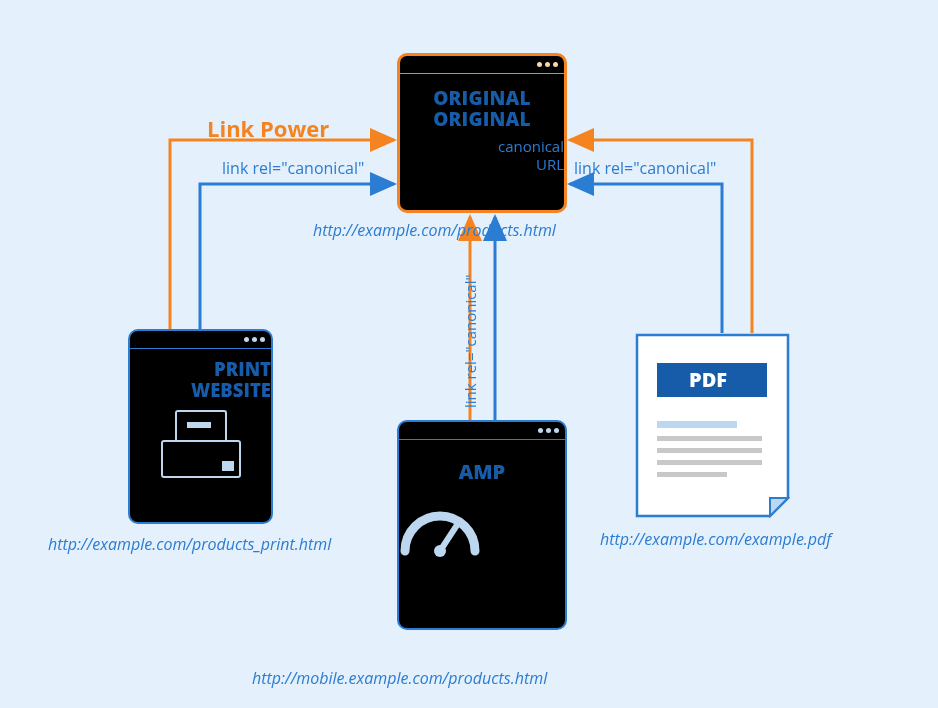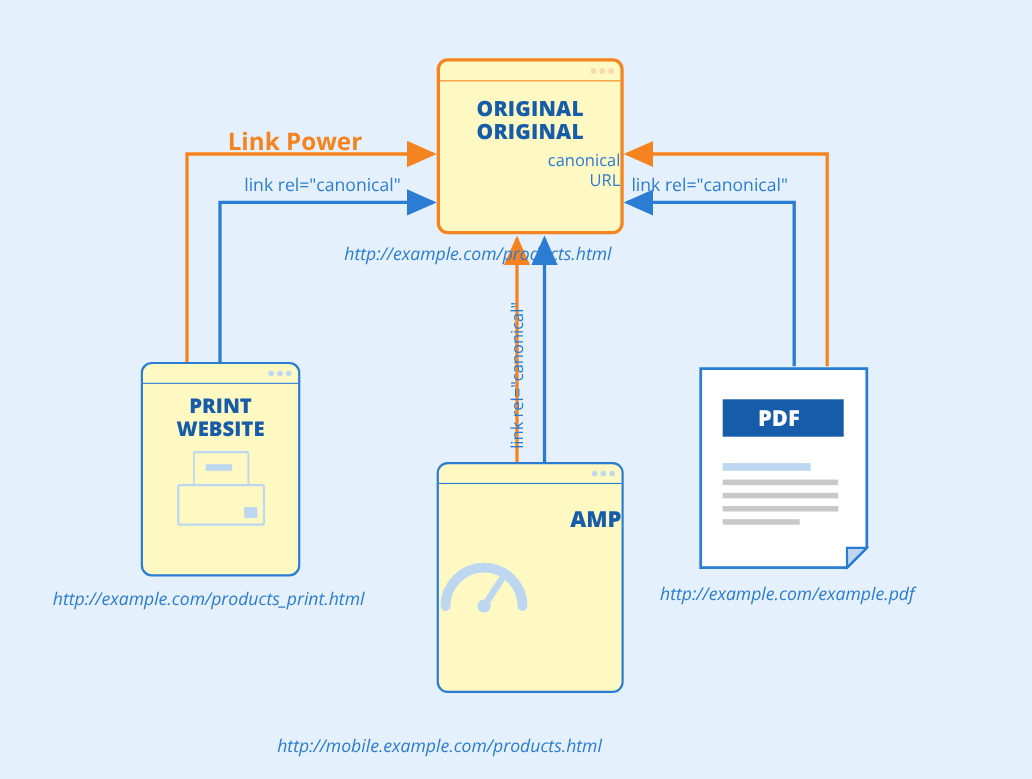--- a/index.html
+++ b/index.html
@@ -6,21 +6,21 @@
 body {
   width: 938px;
   height: 708px;
   background: #e4f0fb;
   font-family: "Segoe UI", "Open Sans", -apple-system, Arial, sans-serif;
   position: relative;
   overflow: hidden;
 }
 .box {
   position: absolute;
-  background: #fef9c3;
+  background: #000000;
   border: 2.5px solid #2b7cd3;
   border-radius: 10px;
 }
 .box-header {
   height: 18px;
   border-bottom: 1.5px solid #2b7cd3;
   display: flex;
   justify-content: flex-end;
   align-items: center;
   padding-right: 6px;
@@ -30,25 +30,25 @@
 .dot { width: 5px; height: 5px; border-radius: 50%; background: #bcd7ef; }
 .orange .dot { background: #fcd6ab; }
 
 
 #original { left: 397px; top: 53px; width: 170px; height: 160px; border-color: #f58420; border-width: 3px; }
 #original .title { color: #175ca8; font-weight: 800; font-size: 19px; text-align: center; margin-top: 14px; line-height: 1.12; letter-spacing: .2px; }
 #original .sub { color: #2b7cd3; font-size: 15px; text-align: right; margin-top: 6px; line-height: 1.22; }
 
 
 #print { left: 128px; top: 329px; width: 145px; height: 195px; }
-#print .title { color: #175ca8; font-weight: 800; font-size: 18.5px; text-align: center; margin-top: 10px; line-height: 1.12; }
+#print .title { color: #175ca8; font-weight: 800; font-size: 18.5px; text-align: right; margin-top: 10px; line-height: 1.12; }
 
 
 #amp { left: 397px; top: 420px; width: 170px; height: 210px; }
-#amp .title { color: #175ca8; font-weight: 800; font-size: 20px; text-align: right; margin-top: 18px; }
+#amp .title { color: #175ca8; font-weight: 800; font-size: 20px; text-align: center; margin-top: 18px; }
 
 .url { position: absolute; color: #2b7cd3; font-size: 16px; font-style: italic; }
 .label { position: absolute; color: #2b7cd3; font-size: 16px; }
 .label-orange { position: absolute; color: #f58420; font-size: 22px; font-weight: 700; }
 
 svg.arrows { position: absolute; left: 0; top: 0; width: 938px; height: 708px; pointer-events: none; }
 
 
 .printer { width: 80px; height: 70px; margin: 10px auto 0; position: relative; }
 .printer .top { position: absolute; left: 14px; top: 0; width: 52px; height: 32px; border: 2.5px solid #bcd7ef; border-bottom: none; border-radius: 3px 3px 0 0; }

